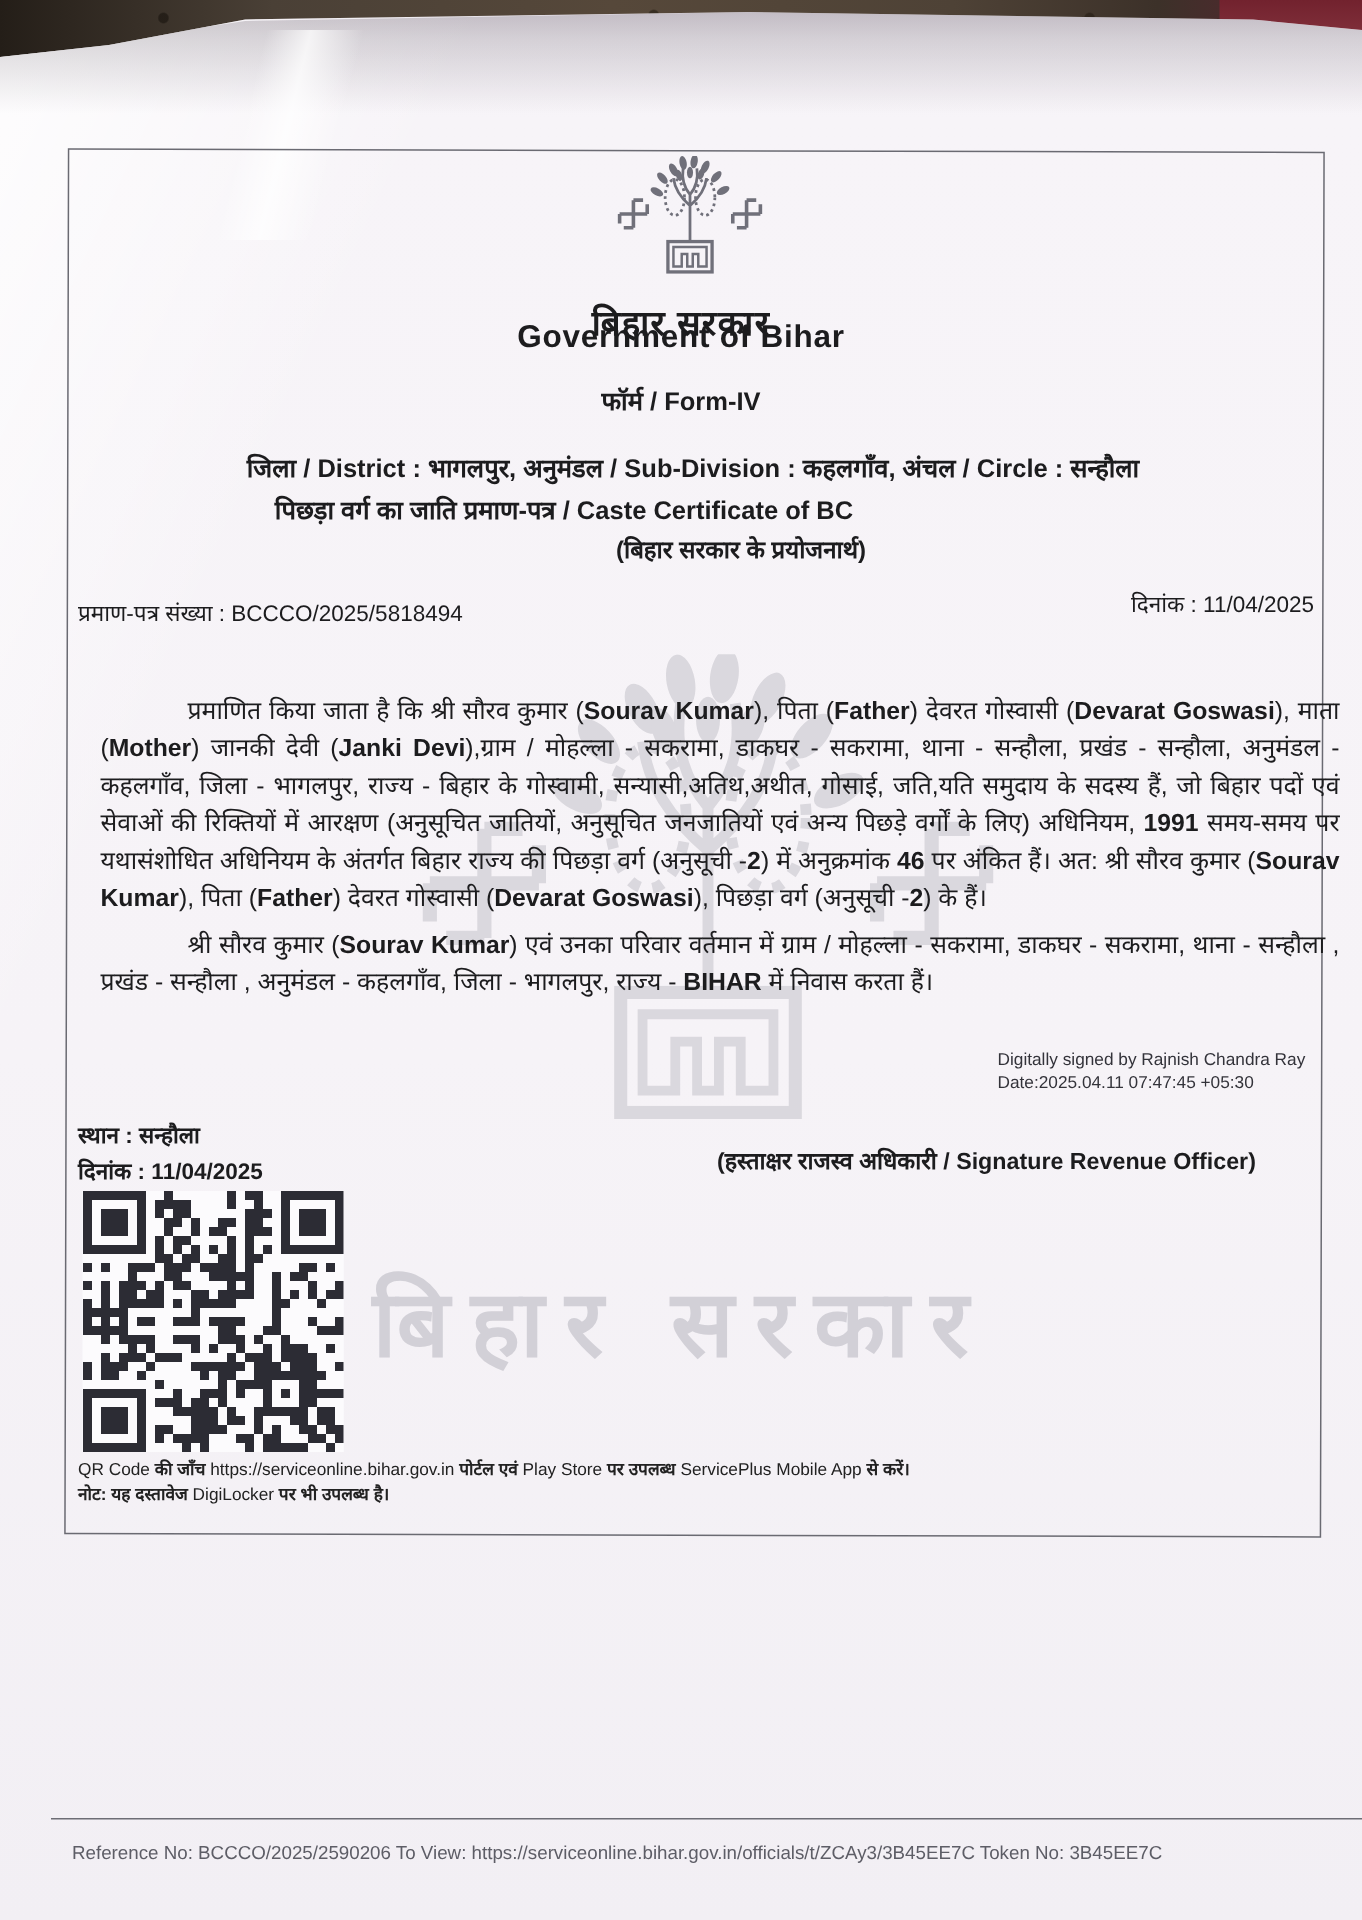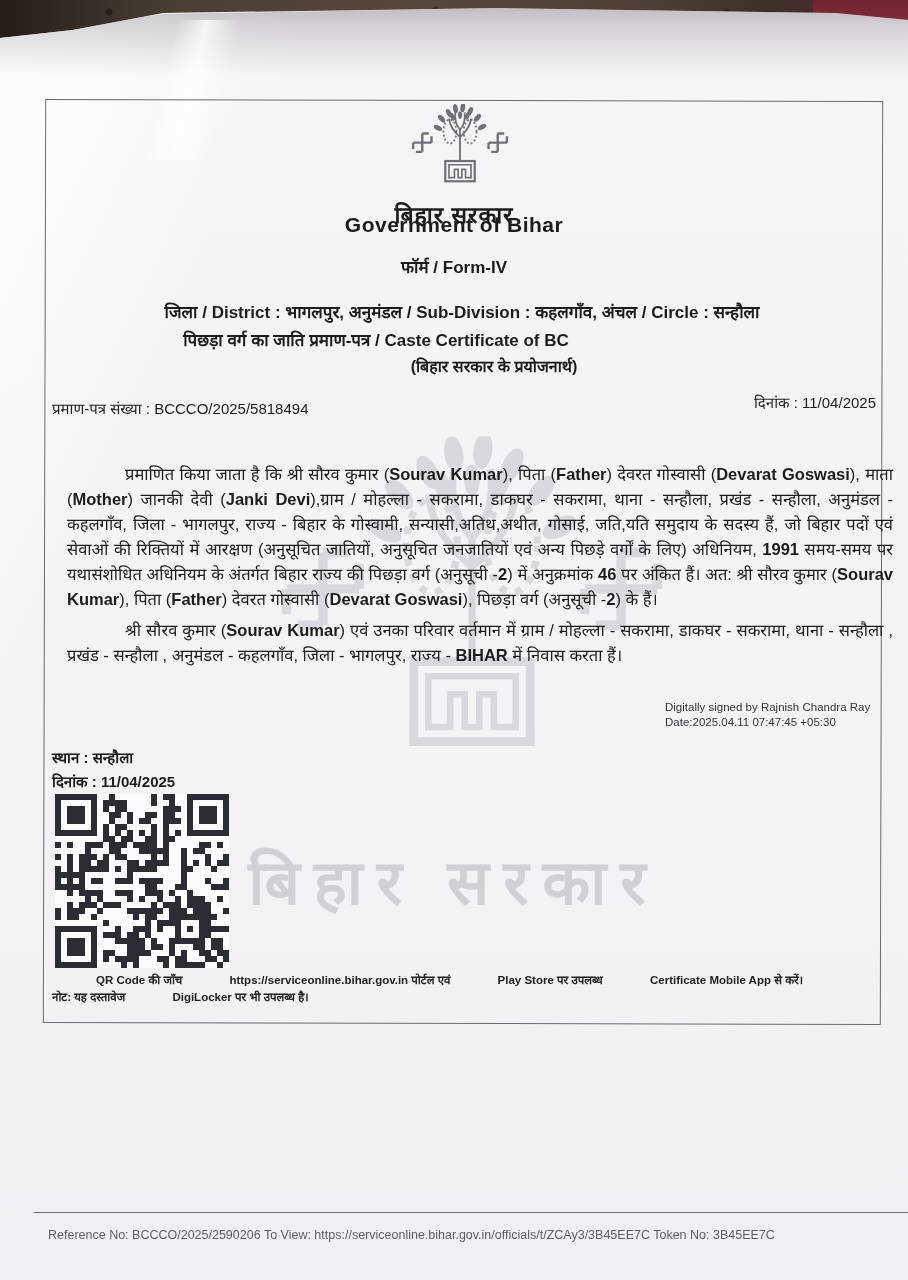--- a/index.html
+++ b/index.html
@@ -44,21 +44,21 @@
   .form-line{font-size:17px;font-weight:700;}
   .title-line{font-size:17px;font-weight:700;}
   .meta-line{font-size:15px;font-weight:400;}
   .body-para{font-size:16.5px;line-height:25px;text-align:justify;font-weight:500;margin-left:19px;}
   .body-para b{font-weight:700;}
   .indent{text-indent:58px;}
   .digsig{font-size:11.5px;color:#33333a;line-height:15px;}
   .place-date{font-size:15px;font-weight:700;line-height:23px;}
   .officer{font-size:15.5px;font-weight:700;}
   .footer-note{font-size:11.5px;font-weight:700;line-height:17px;color:#222;}
-  .footer-note b{font-weight:700;margin-left:44px;}
+  .footer-note b{font-weight:400;}
   .ref-line{font-size:12.5px;color:#5d5d66;}
   .rule{position:absolute;left:34px;top:1212px;width:874px;height:0;border-top:1.5px solid #6d6d75;}
   
   .watermark{position:absolute;left:272px;top:418px;width:400px;height:500px;
     color:#d6d4da;opacity:.85;pointer-events:none;}
   .wm-text{position:absolute;left:0;top:418px;width:100%;text-align:center;
     font-size:62px;font-weight:700;color:#d2d0d7;letter-spacing:14px;}
   .qr-wrap{position:absolute;left:55px;top:794px;width:174px;height:174px;background:#fcfbfd;}
   .qr-wrap svg{display:block;}
 </style>
@@ -140,20 +140,21 @@
   <div class="abs body-para indent" style="left:48px;top:618px;width:826px;">श्री सौरव कुमार (<b>Sourav Kumar</b>) एवं उनका परिवार वर्तमान में ग्राम / मोहल्ला - सकरामा, डाकघर - सकरामा, थाना - सन्हौला , प्रखंड - सन्हौला , अनुमंडल - कहलगाँव, जिला - भागलपुर, राज्य - <b>BIHAR</b> में निवास करता हैं।</div>
 
   <div class="abs digsig" style="left:665px;top:700px;width:220px;">
     <div>Digitally signed by Rajnish Chandra Ray</div>
     <div>Date:2025.04.11 07:47:45 +05:30</div>
   </div>
 
   <div class="abs place-date" style="left:52px;top:746px;">स्थान : सन्हौला</div>
   <div class="abs place-date" style="left:52px;top:770px;">दिनांक : 11/04/2025</div>
 
+  <div class="abs officer" style="left:478px;top:762px;width:400px;">(हस्ताक्षर राजस्व अधिकारी / Signature Revenue Officer)</div>
 
   <div class="qr-wrap">
     <svg id="qr-svg" width="174" height="174" viewBox="0 0 29 29" shape-rendering="crispEdges">
         <rect width="29" height="29" fill="#fcfbfd"></rect>
         <rect x="0" y="0" width="1" height="1" fill="#2c2c34"></rect>
         <rect x="1" y="0" width="1" height="1" fill="#2c2c34"></rect>
         <rect x="2" y="0" width="1" height="1" fill="#2c2c34"></rect>
         <rect x="3" y="0" width="1" height="1" fill="#2c2c34"></rect>
         <rect x="4" y="0" width="1" height="1" fill="#2c2c34"></rect>
         <rect x="5" y="0" width="1" height="1" fill="#2c2c34"></rect>
@@ -560,19 +561,19 @@
         <rect x="20" y="28" width="1" height="1" fill="#2c2c34"></rect>
         <rect x="21" y="28" width="1" height="1" fill="#2c2c34"></rect>
         <rect x="22" y="28" width="1" height="1" fill="#2c2c34"></rect>
         <rect x="23" y="28" width="1" height="1" fill="#2c2c34"></rect>
         <rect x="24" y="28" width="1" height="1" fill="#2c2c34"></rect>
         <rect x="27" y="28" width="1" height="1" fill="#2c2c34"></rect>
       </svg>
   </div>
 
   <div class="abs footer-note" style="left:52px;top:972px;width:810px;">
-    <div><b>QR Code</b> की जाँच <b>https://serviceonline.bihar.gov.in</b> पोर्टल एवं <b>Play Store</b> पर उपलब्ध <b>Certificate Mobile App</b> से करें।</div>
+    <div><b>QR Code</b> की जाँच <b>https://serviceonline.bihar.gov.in</b> पोर्टल एवं <b>Play Store</b> पर उपलब्ध <b>ServicePlus Mobile App</b> से करें।</div>
     <div>नोट: यह दस्तावेज <b>DigiLocker</b> पर भी उपलब्ध है।</div>
   </div>
 
   <div class="rule"></div>
   <div class="abs ref-line" style="left:48px;top:1228px;width:840px;">Reference No: BCCCO/2025/2590206 To View: https://serviceonline.bihar.gov.in/officials/t/ZCAy3/3B45EE7C Token No: 3B45EE7C</div>
 </div>
 
 </body></html>

